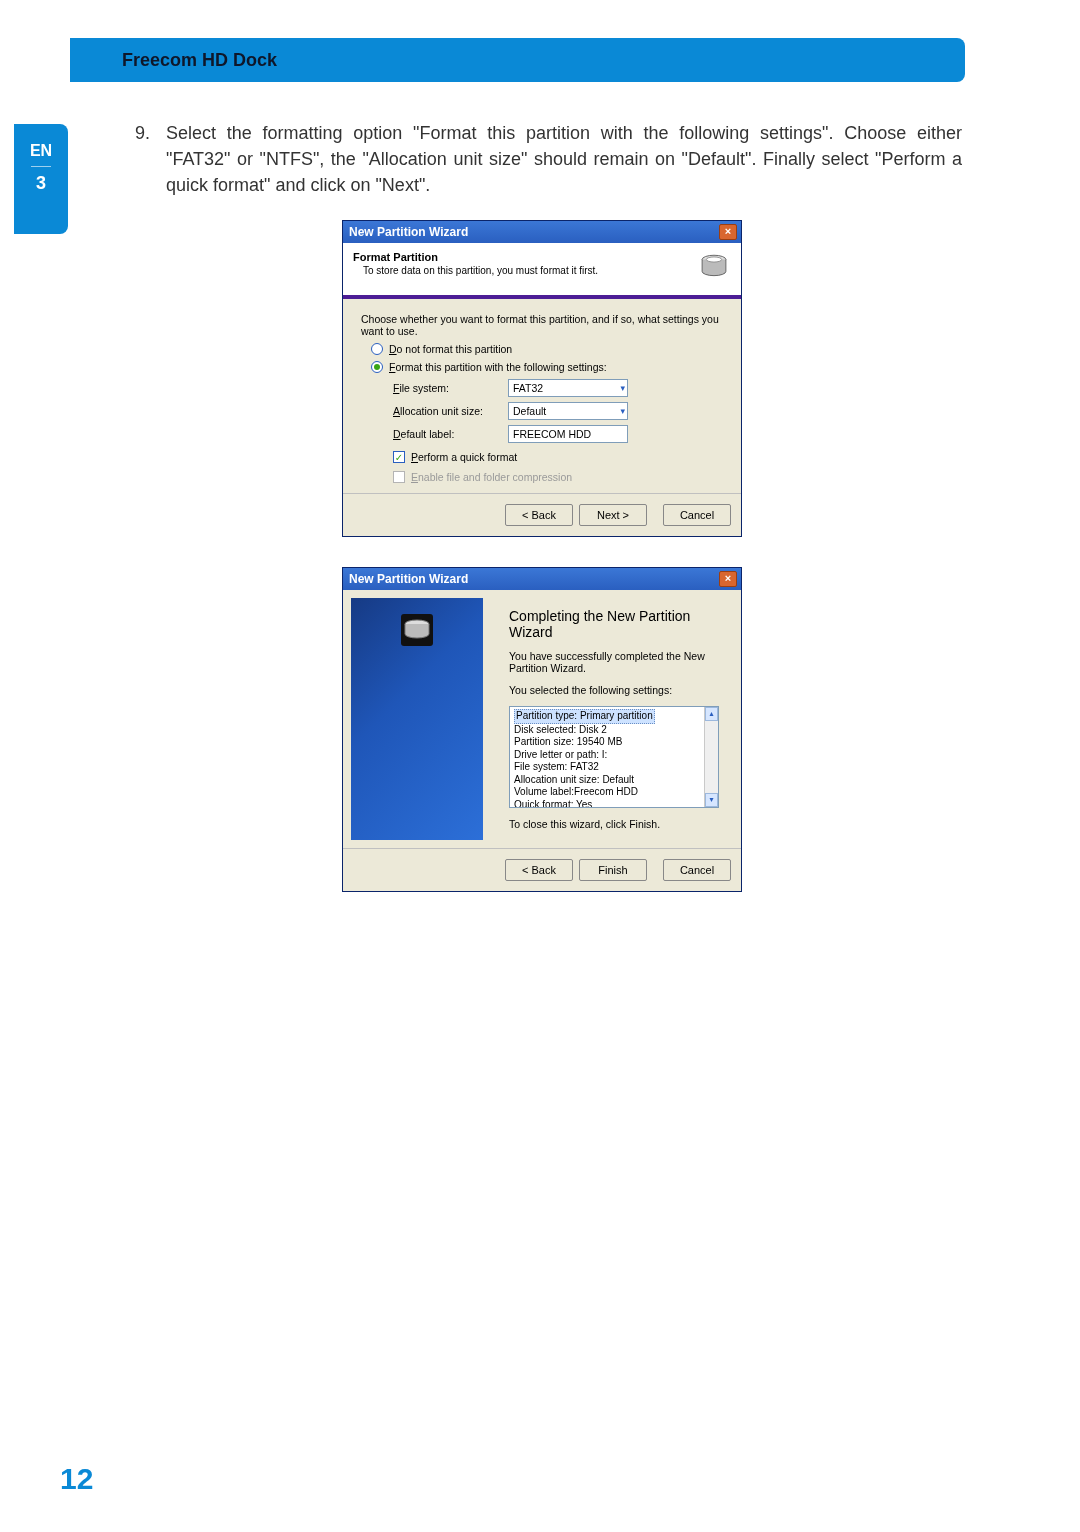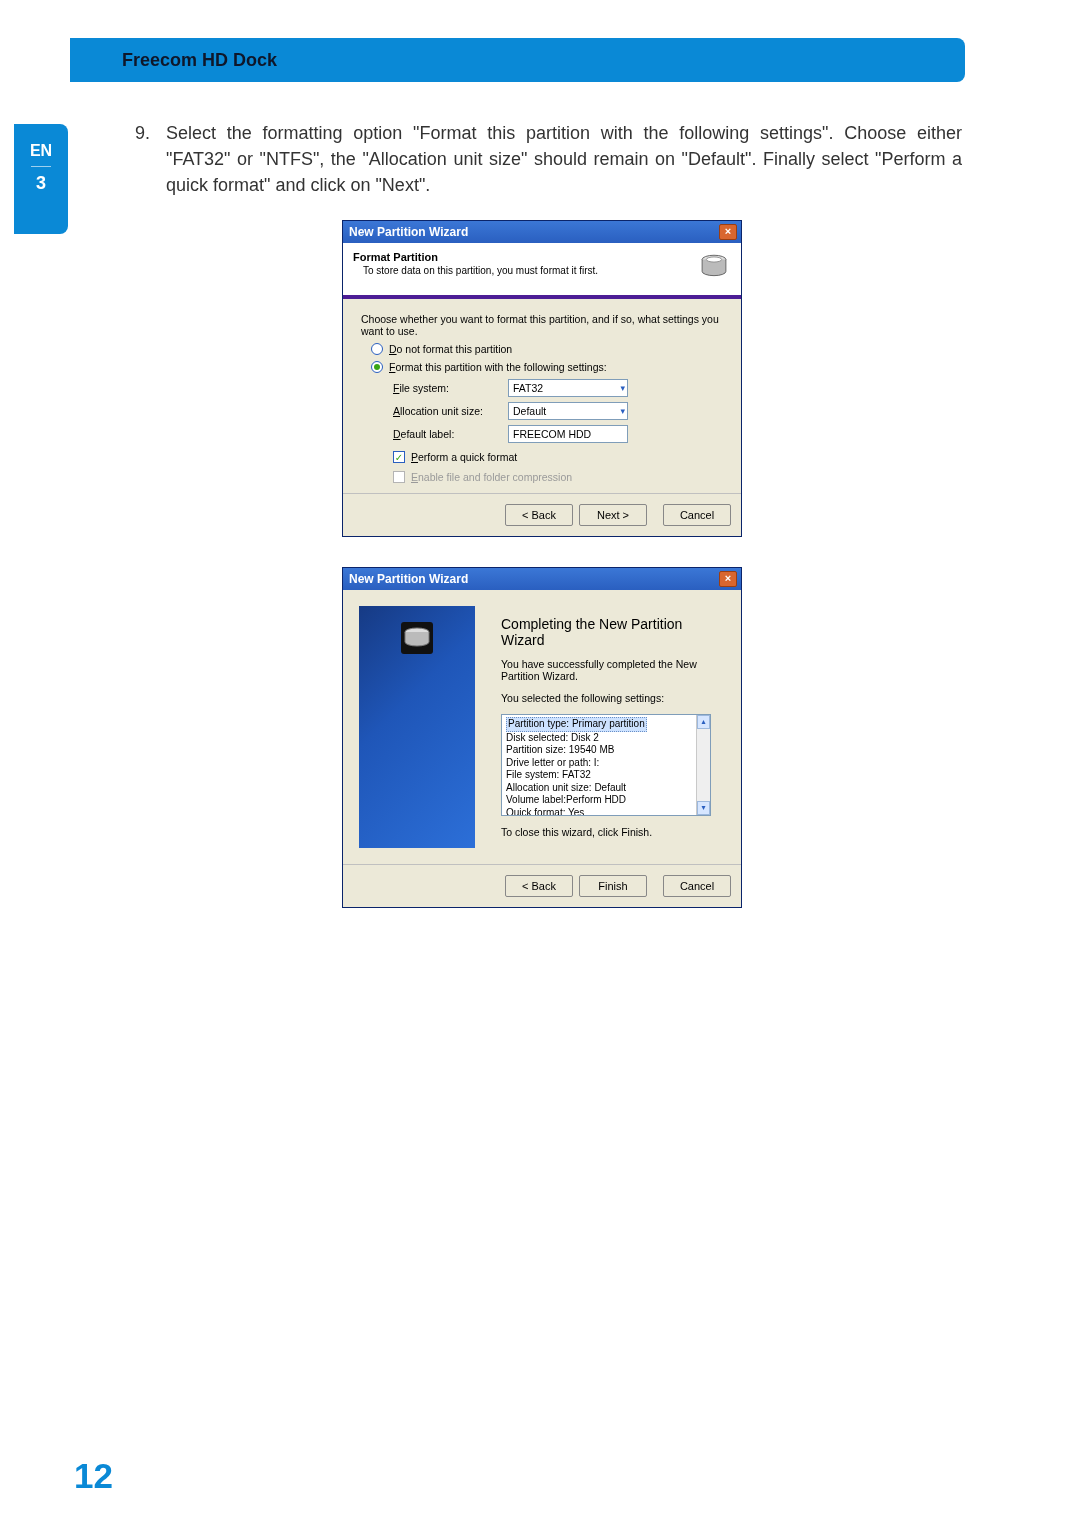--- a/index.html
+++ b/index.html
@@ -40,24 +40,24 @@
     text-align: center;
     padding-top: 18px;
     font-weight: 700;
     font-size: 16px;
   }
   .side-tab .lang { display:block; }
   .side-tab .line { display:block; margin:6px auto; width: 20px; height:1px; background: rgba(255,255,255,0.6); }
   .side-tab .chap { display:block; font-size:18px; margin-top:4px; }
   .page-number {
     position: absolute;
-    left: 74px;
+    left: 60px;
     bottom: 36px;
     color: #0a89d6;
-    font-size: 35px;
+    font-size: 30px;
     font-weight: 800;
   }
   .content {
     position: absolute;
     top: 120px;
     left: 122px;
     width: 840px;
   }
   .step {
     display: flex;
@@ -149,21 +149,21 @@
   .check-row.disabled { color:#9a9a9a; }
   .xp-footer { border-top:1px solid #c0c0c0; padding: 10px; display:flex; justify-content:flex-end; gap:6px; }
   .xp-btn {
     min-width: 68px; height: 22px;
     background: #ece9d8; border:1px solid #888; border-radius:2px;
     font-size:11px; display:flex; align-items:center; justify-content:center;
     cursor:pointer;
   }
 
   
-  .xp-body2 { display:flex; padding:16px; min-height: 240px; gap: 12px;}
+  .xp-body2 { display:flex; padding:8px; min-height: 240px; gap: 12px;}
   .xp-side {
     width: 150px;
     background: linear-gradient(135deg, #163a84 0%, #1f56b8 40%, #2c6fd8 100%);
     display:flex; justify-content:center; padding-top:12px;
   }
   .xp-side .disk-icon svg { width:40px; height:40px; }
   .xp-main { flex:1; background:#ece9d8; padding: 10px 14px 10px 14px; }
   .wiz-title { font-family:Tahoma,Arial; font-size:14px; margin-bottom:10px; }
   .wiz-msg { font-size:10.5px; margin-bottom:10px; }
   .summary-box {
@@ -298,21 +298,21 @@
           <div class="wiz-title">Completing the New Partition Wizard</div>
           <div class="wiz-msg">You have successfully completed the New Partition Wizard.</div>
           <div class="wiz-msg">You selected the following settings:</div>
           <div class="summary-box">
             <div><span class="first-line">Partition type: Primary partition</span></div>
             <div>Disk selected: Disk 2</div>
             <div>Partition size: 19540 MB</div>
             <div>Drive letter or path: I:</div>
             <div>File system: FAT32</div>
             <div>Allocation unit size: Default</div>
-            <div>Volume label:Perform HDD</div>
+            <div>Volume label:Freecom HDD</div>
             <div>Quick format: Yes</div>
             <div class="sb-scroll">
               <div class="up">▴</div>
               <div class="down">▾</div>
             </div>
           </div>
           <div class="close-msg">To close this wizard, click Finish.</div>
         </div>
       </div>
       <div class="xp-footer">

